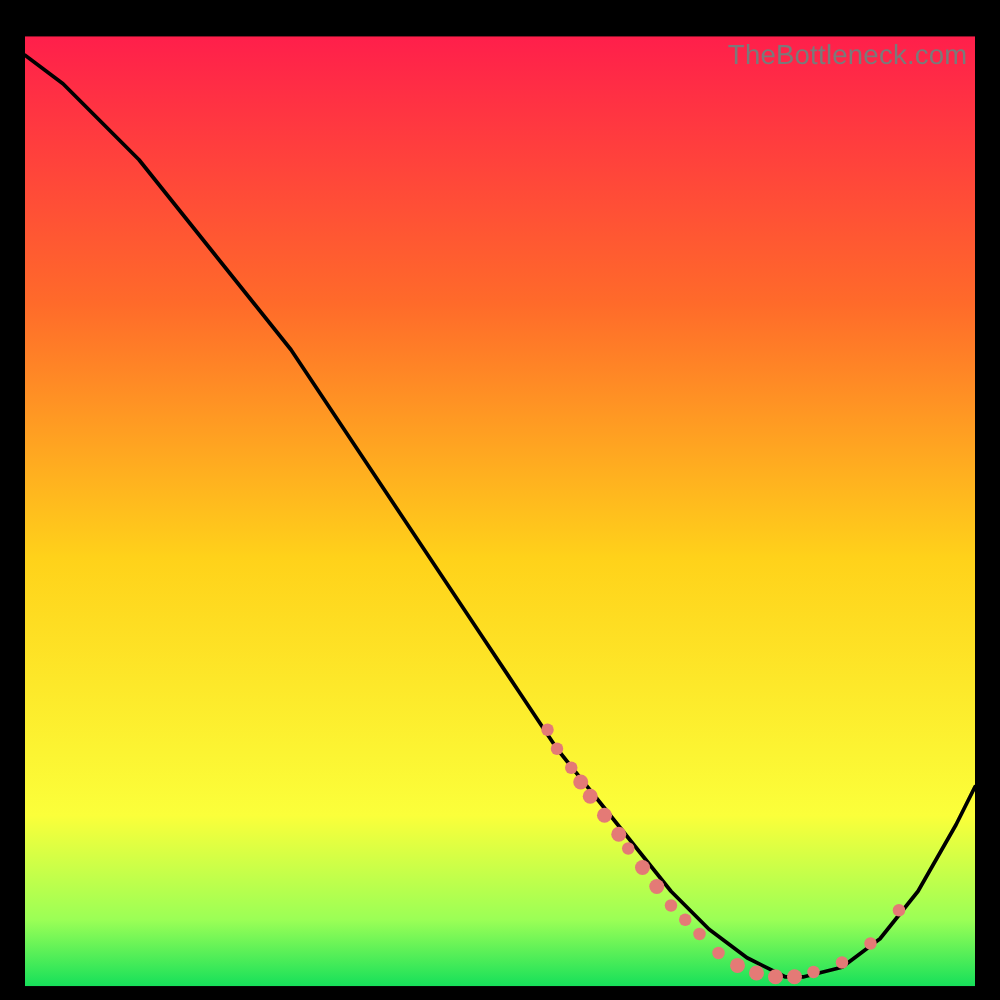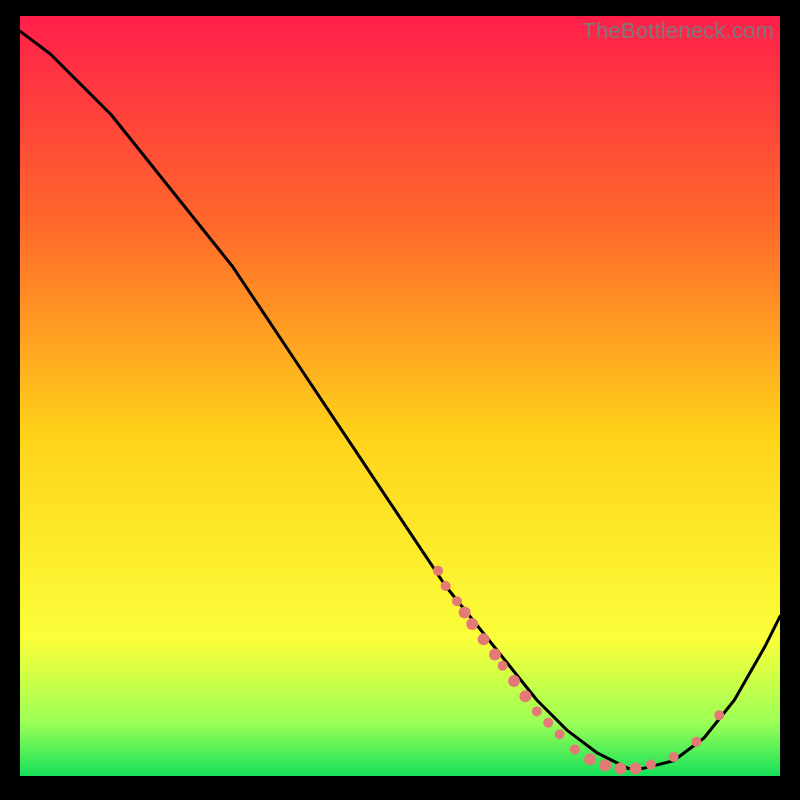--- a/index.html
+++ b/index.html
@@ -7,21 +7,21 @@
     padding: 0;
     width: 800px;
     height: 800px;
     background: #000;
     overflow: hidden;
     font-family: Arial, Helvetica, sans-serif;
   }
   .frame {
     position: absolute;
     left: 20px;
-    top: 16px;
+    top: 29px;
     width: 760px;
     height: 760px;
     background: #000;
   }
   .plot {
     position: absolute;
     left: 0;
     top: 0;
     width: 760px;
     height: 760px;

